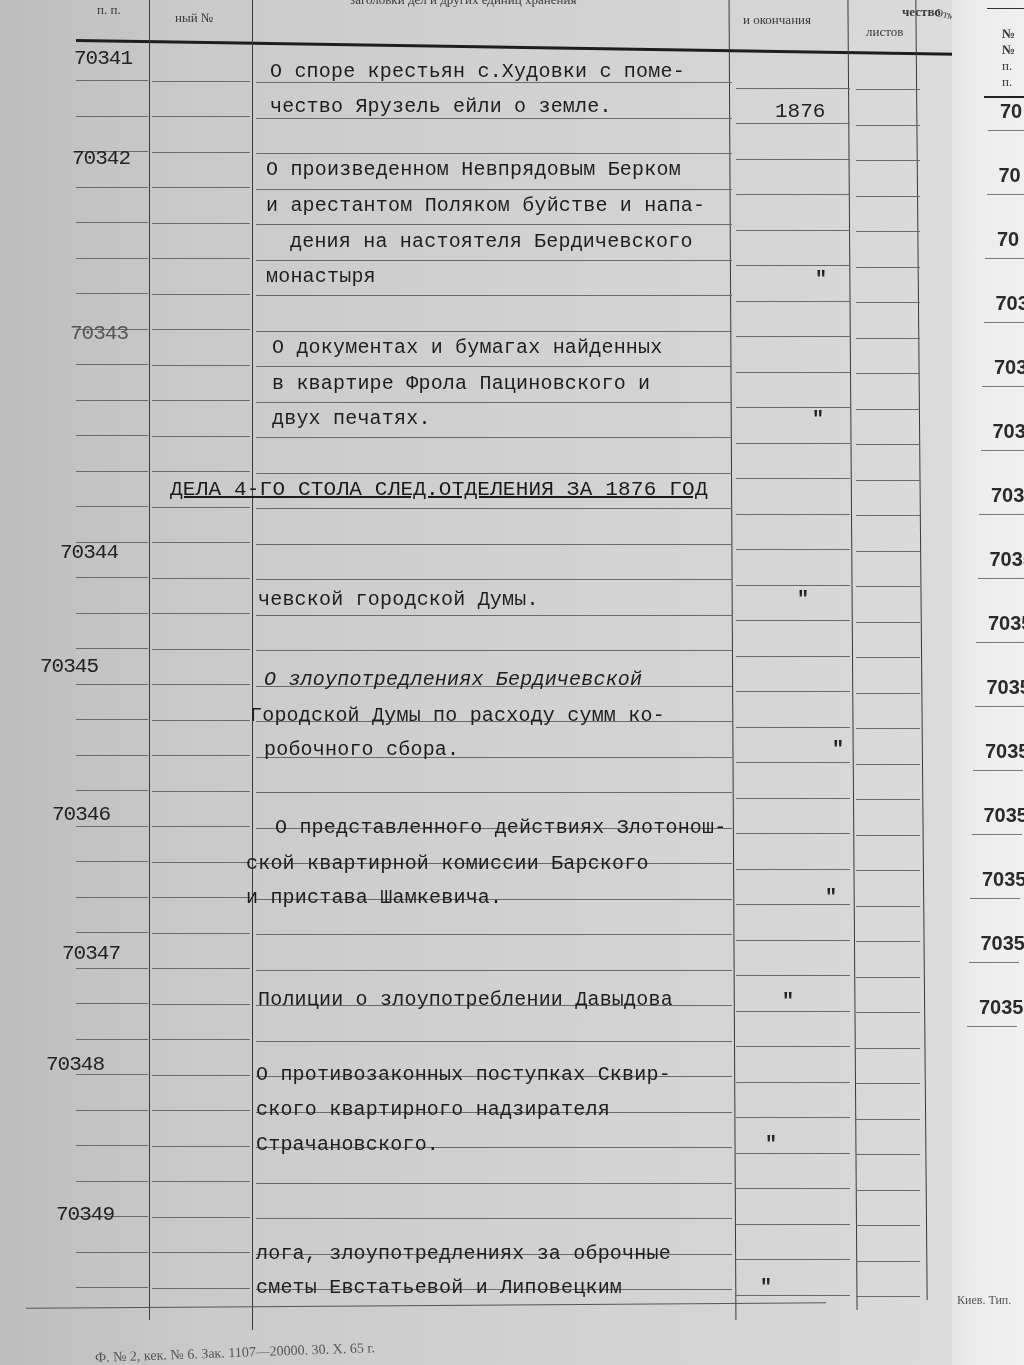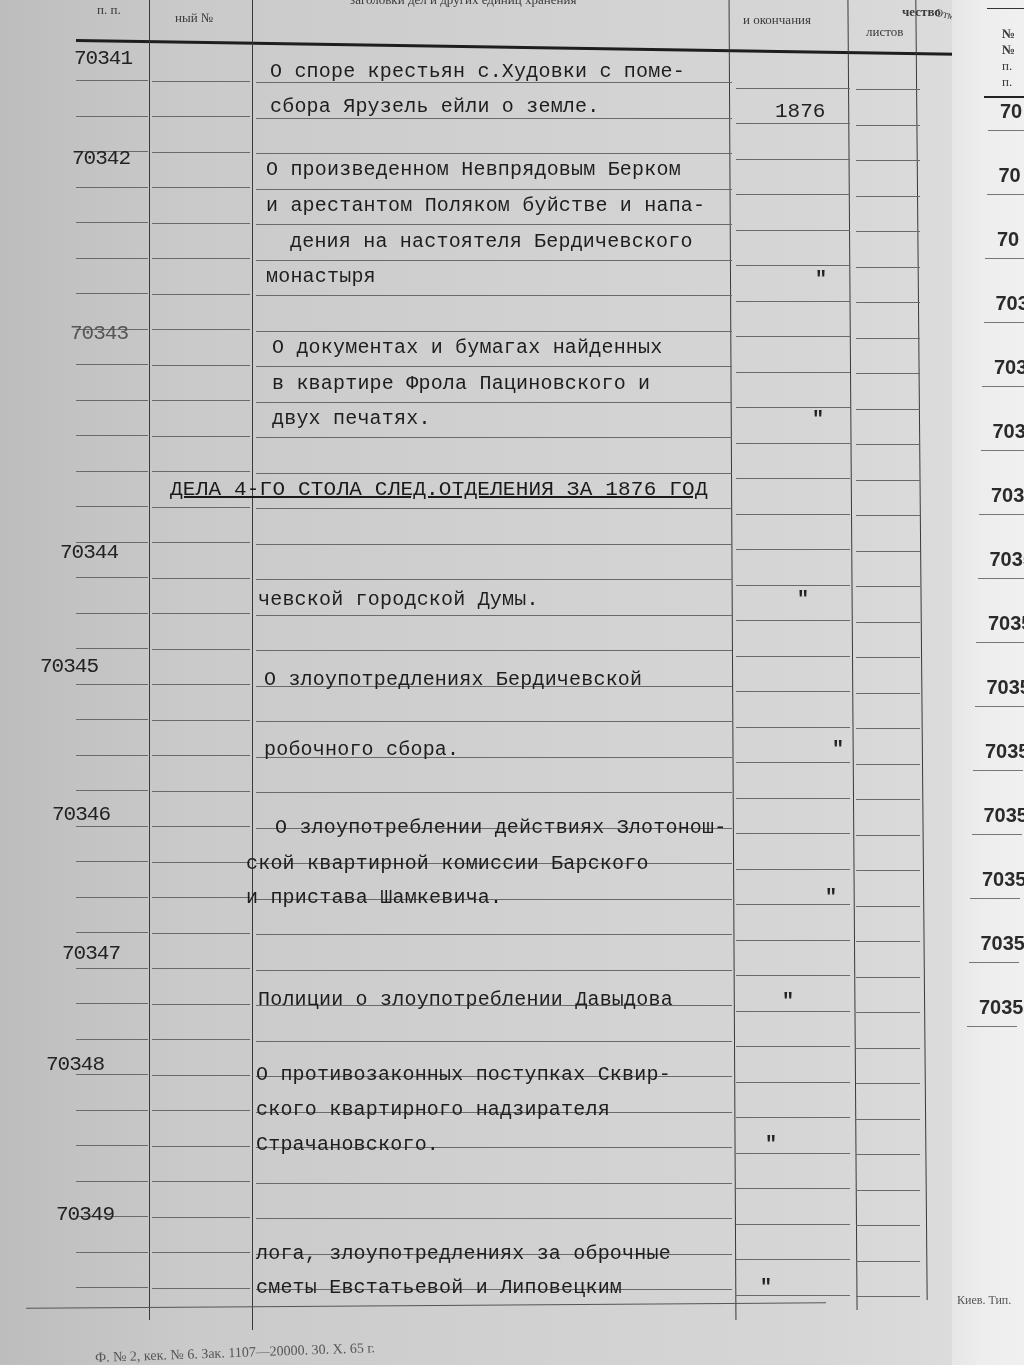--- a/index.html
+++ b/index.html
@@ -228,21 +228,21 @@
       <div class="hline" style="left: 856px; top: 1260.86px; width: 64px;"></div>
       <div class="hline" style="left: 76px; top: 1287px; width: 72px;"></div>
       <div class="hline" style="left: 152px; top: 1287.91px; width: 98px;"></div>
       <div class="hline" style="left: 256px; top: 1289.16px; width: 476px;"></div>
       <div class="hline" style="left: 736px; top: 1294.92px; width: 114px;"></div>
       <div class="hline" style="left: 856px; top: 1296.36px; width: 64px;"></div>
     </div>
 
   <div class="num" style="left:74px;top:47px;">70341</div>
   <div class="line" style="left:270px;top:60px;">О споре крестьян с.Худовки с поме-</div>
-  <div class="line" style="left:270px;top:95px;">сбора Ярузель ейли о земле.</div>
+  <div class="line" style="left:270px;top:95px;">чество Ярузель ейли о земле.</div>
   <div class="year" style="left:775px;top:100px;">1876</div>
 
   <div class="num" style="left:72px;top:147px;">70342</div>
   <div class="line" style="left:266px;top:158px;">О произведенном Невпрядовым Берком</div>
   <div class="line" style="left:266px;top:194px;">и арестантом Поляком буйстве и напа-</div>
   <div class="line" style="left:290px;top:230px;">дения на настоятеля Бердичевского</div>
   <div class="line" style="left:266px;top:265px;">монастыря</div>
   <div class="ditto" style="left:815px;top:268px;">"</div>
 
   <div class="num" style="left:70px;top:322px;color:#555;">70343</div>
@@ -251,26 +251,27 @@
   <div class="line" style="left:272px;top:407px;">двух печатях.</div>
   <div class="ditto" style="left:812px;top:408px;">"</div>
 
   <div class="section">ДЕЛА 4-ГО СТОЛА СЛЕД.ОТДЕЛЕНИЯ ЗА 1876 ГОД</div>
 
   <div class="num" style="left:60px;top:541px;">70344</div>
   <div class="line" style="left:258px;top:588px;">чевской городской Думы.</div>
   <div class="ditto" style="left:797px;top:588px;">"</div>
 
   <div class="num" style="left:40px;top:655px;">70345</div>
-  <div class="line" style="left:264px;top:668px;">О злоупотредлениях Бердичевской</div>
+  <div class="line" style="left:264px;top:668px;font-style:italic;">О злоупотредлениях Бердичевской</div>
+  <div class="line" style="left:250px;top:704px;">Городской Думы по расходу сумм ко-</div>
   <div class="line" style="left:264px;top:738px;">робочного сбора.</div>
   <div class="ditto" style="left:832px;top:738px;">"</div>
 
   <div class="num" style="left:52px;top:803px;">70346</div>
-  <div class="line" style="left:275px;top:816px;">О злоупотреблении действиях Злотонош-</div>
+  <div class="line" style="left:275px;top:816px;">О представленного действиях Злотонош-</div>
   <div class="line" style="left:246px;top:852px;">ской квартирной комиссии Барского</div>
   <div class="line" style="left:246px;top:886px;">и пристава Шамкевича.</div>
   <div class="ditto" style="left:825px;top:886px;">"</div>
 
   <div class="num" style="left:62px;top:942px;">70347</div>
   <div class="line" style="left:258px;top:988px;">Полиции о злоупотреблении Давыдова</div>
   <div class="ditto" style="left:782px;top:990px;">"</div>
 
   <div class="num" style="left:46px;top:1053px;">70348</div>
   <div class="line" style="left:256px;top:1063px;">О противозаконных поступках Сквир-</div>

